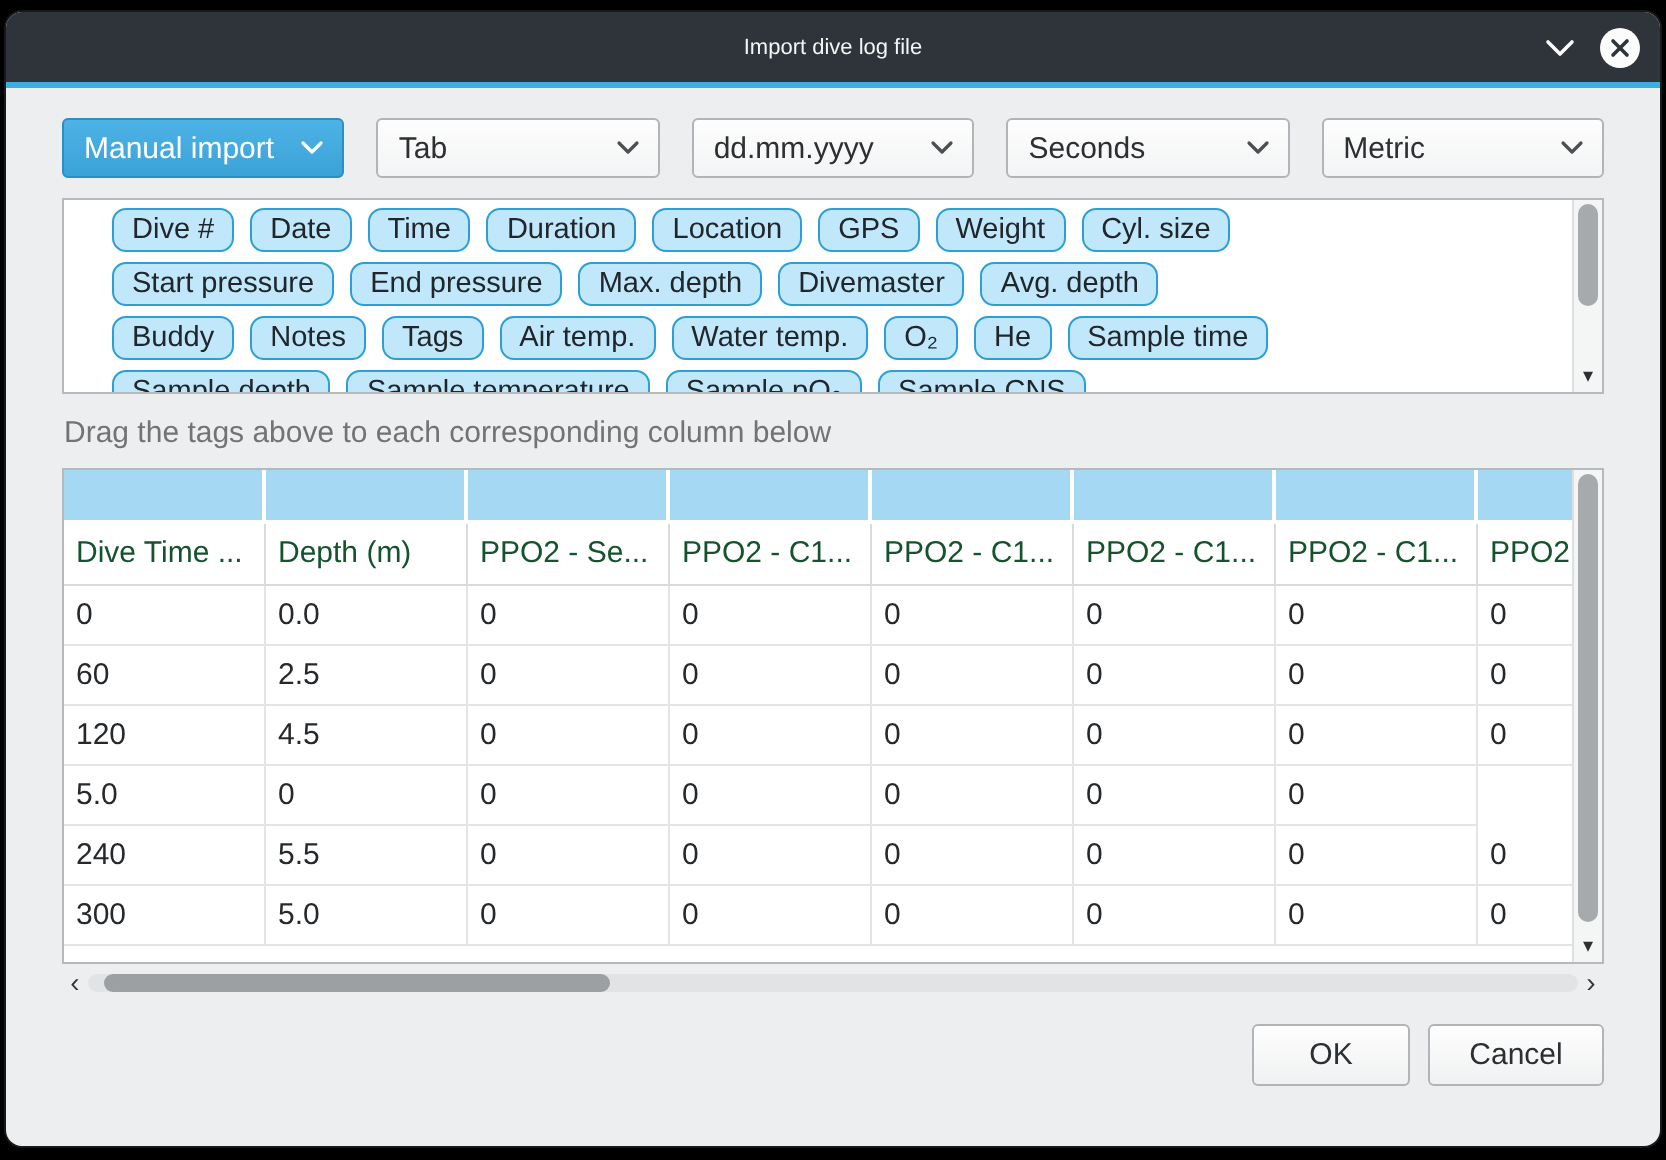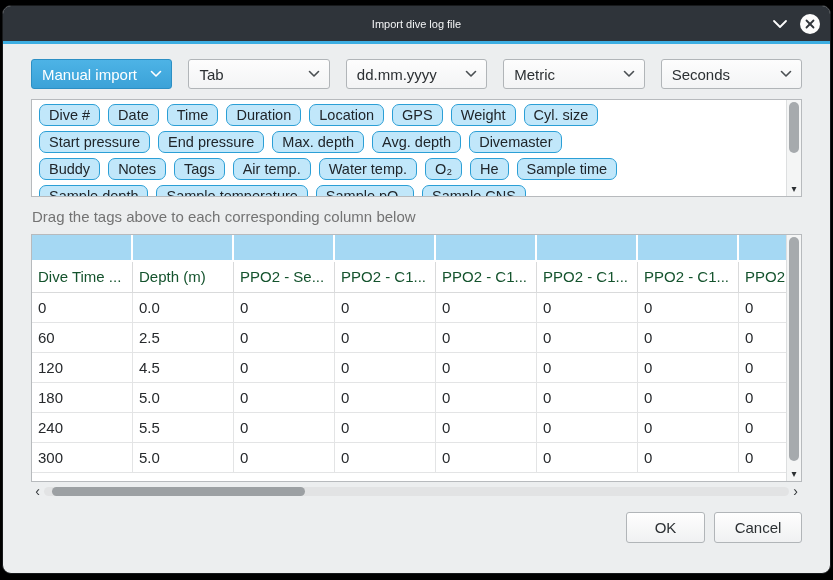--- a/index.html
+++ b/index.html
@@ -45,21 +45,21 @@
     background:linear-gradient(#4db3e6,#3ba2d8);
     border-color:#2c8fc4; color:#fff;
   }
   .combo-arrow { display:flex; align-items:center; }
 
   
   .tag-area {
     position:relative; background:#fff; border:1px solid #b7babd;
     height:96px; overflow:hidden; box-sizing:content-box;
   }
-  .tag-pool { padding:4px 22px 0 7px; overflow:hidden; height:100%; box-sizing:border-box; }
+  .tag-pool { padding:4px 22px 0 24px; overflow:hidden; height:100%; box-sizing:border-box; }
   .tag-row { display:flex; gap:8px; margin-bottom:5px; }
   .tag {
     height:22px; line-height:21px; padding:0 9px; box-sizing:border-box;
     background:#c1e7fa; border:1px solid #2b9fd6; border-radius:7px;
     font-size:14.5px; color:#20262b; white-space:nowrap; cursor:grab;
   }
   .vscroll {
     position:absolute; top:0; right:0; bottom:0; width:14px;
     background:#f4f5f5; border-left:1px solid #dddfe0;
   }
@@ -158,29 +158,29 @@
       </div>
       <div class="combo">
         <span>dd.mm.yyyy</span>
         <span class="combo-arrow">
           <svg width="12" height="8" viewBox="0 0 12 8">
               <polyline points="1.5,1.5 6,6 10.5,1.5" fill="none" stroke="#4a4f52" stroke-width="1.6" stroke-linecap="round" stroke-linejoin="round"></polyline>
             </svg>
         </span>
       </div>
       <div class="combo">
+        <span>Seconds</span>
+        <span class="combo-arrow">
+          <svg width="12" height="8" viewBox="0 0 12 8">
+              <polyline points="1.5,1.5 6,6 10.5,1.5" fill="none" stroke="#4a4f52" stroke-width="1.6" stroke-linecap="round" stroke-linejoin="round"></polyline>
+            </svg>
+        </span>
+      </div>
+      <div class="combo">
         <span>Metric</span>
-        <span class="combo-arrow">
-          <svg width="12" height="8" viewBox="0 0 12 8">
-              <polyline points="1.5,1.5 6,6 10.5,1.5" fill="none" stroke="#4a4f52" stroke-width="1.6" stroke-linecap="round" stroke-linejoin="round"></polyline>
-            </svg>
-        </span>
-      </div>
-      <div class="combo">
-        <span>Seconds</span>
         <span class="combo-arrow">
           <svg width="12" height="8" viewBox="0 0 12 8">
               <polyline points="1.5,1.5 6,6 10.5,1.5" fill="none" stroke="#4a4f52" stroke-width="1.6" stroke-linecap="round" stroke-linejoin="round"></polyline>
             </svg>
         </span>
       </div>
     </div>
 
     <div class="tag-area">
       <div class="tag-pool">
@@ -191,22 +191,22 @@
             <span class="tag">Duration</span>
             <span class="tag">Location</span>
             <span class="tag">GPS</span>
             <span class="tag">Weight</span>
             <span class="tag">Cyl. size</span>
           </div>
           <div class="tag-row">
             <span class="tag">Start pressure</span>
             <span class="tag">End pressure</span>
             <span class="tag">Max. depth</span>
+            <span class="tag">Divemaster</span>
             <span class="tag">Avg. depth</span>
-            <span class="tag">Divemaster</span>
           </div>
           <div class="tag-row">
             <span class="tag">Buddy</span>
             <span class="tag">Notes</span>
             <span class="tag">Tags</span>
             <span class="tag">Air temp.</span>
             <span class="tag">Water temp.</span>
             <span class="tag">O₂</span>
             <span class="tag">He</span>
             <span class="tag">Sample time</span>
@@ -273,21 +273,20 @@
               <div class="tcell">120</div>
               <div class="tcell">4.5</div>
               <div class="tcell">0</div>
               <div class="tcell">0</div>
               <div class="tcell">0</div>
               <div class="tcell">0</div>
               <div class="tcell">0</div>
               <div class="tcell">0</div>
             </div>
             <div class="trow">
-              <div class="tcell">180</div>
               <div class="tcell">5.0</div>
               <div class="tcell">0</div>
               <div class="tcell">0</div>
               <div class="tcell">0</div>
               <div class="tcell">0</div>
               <div class="tcell">0</div>
               <div class="tcell">0</div>
             </div>
             <div class="trow">
               <div class="tcell">240</div>

